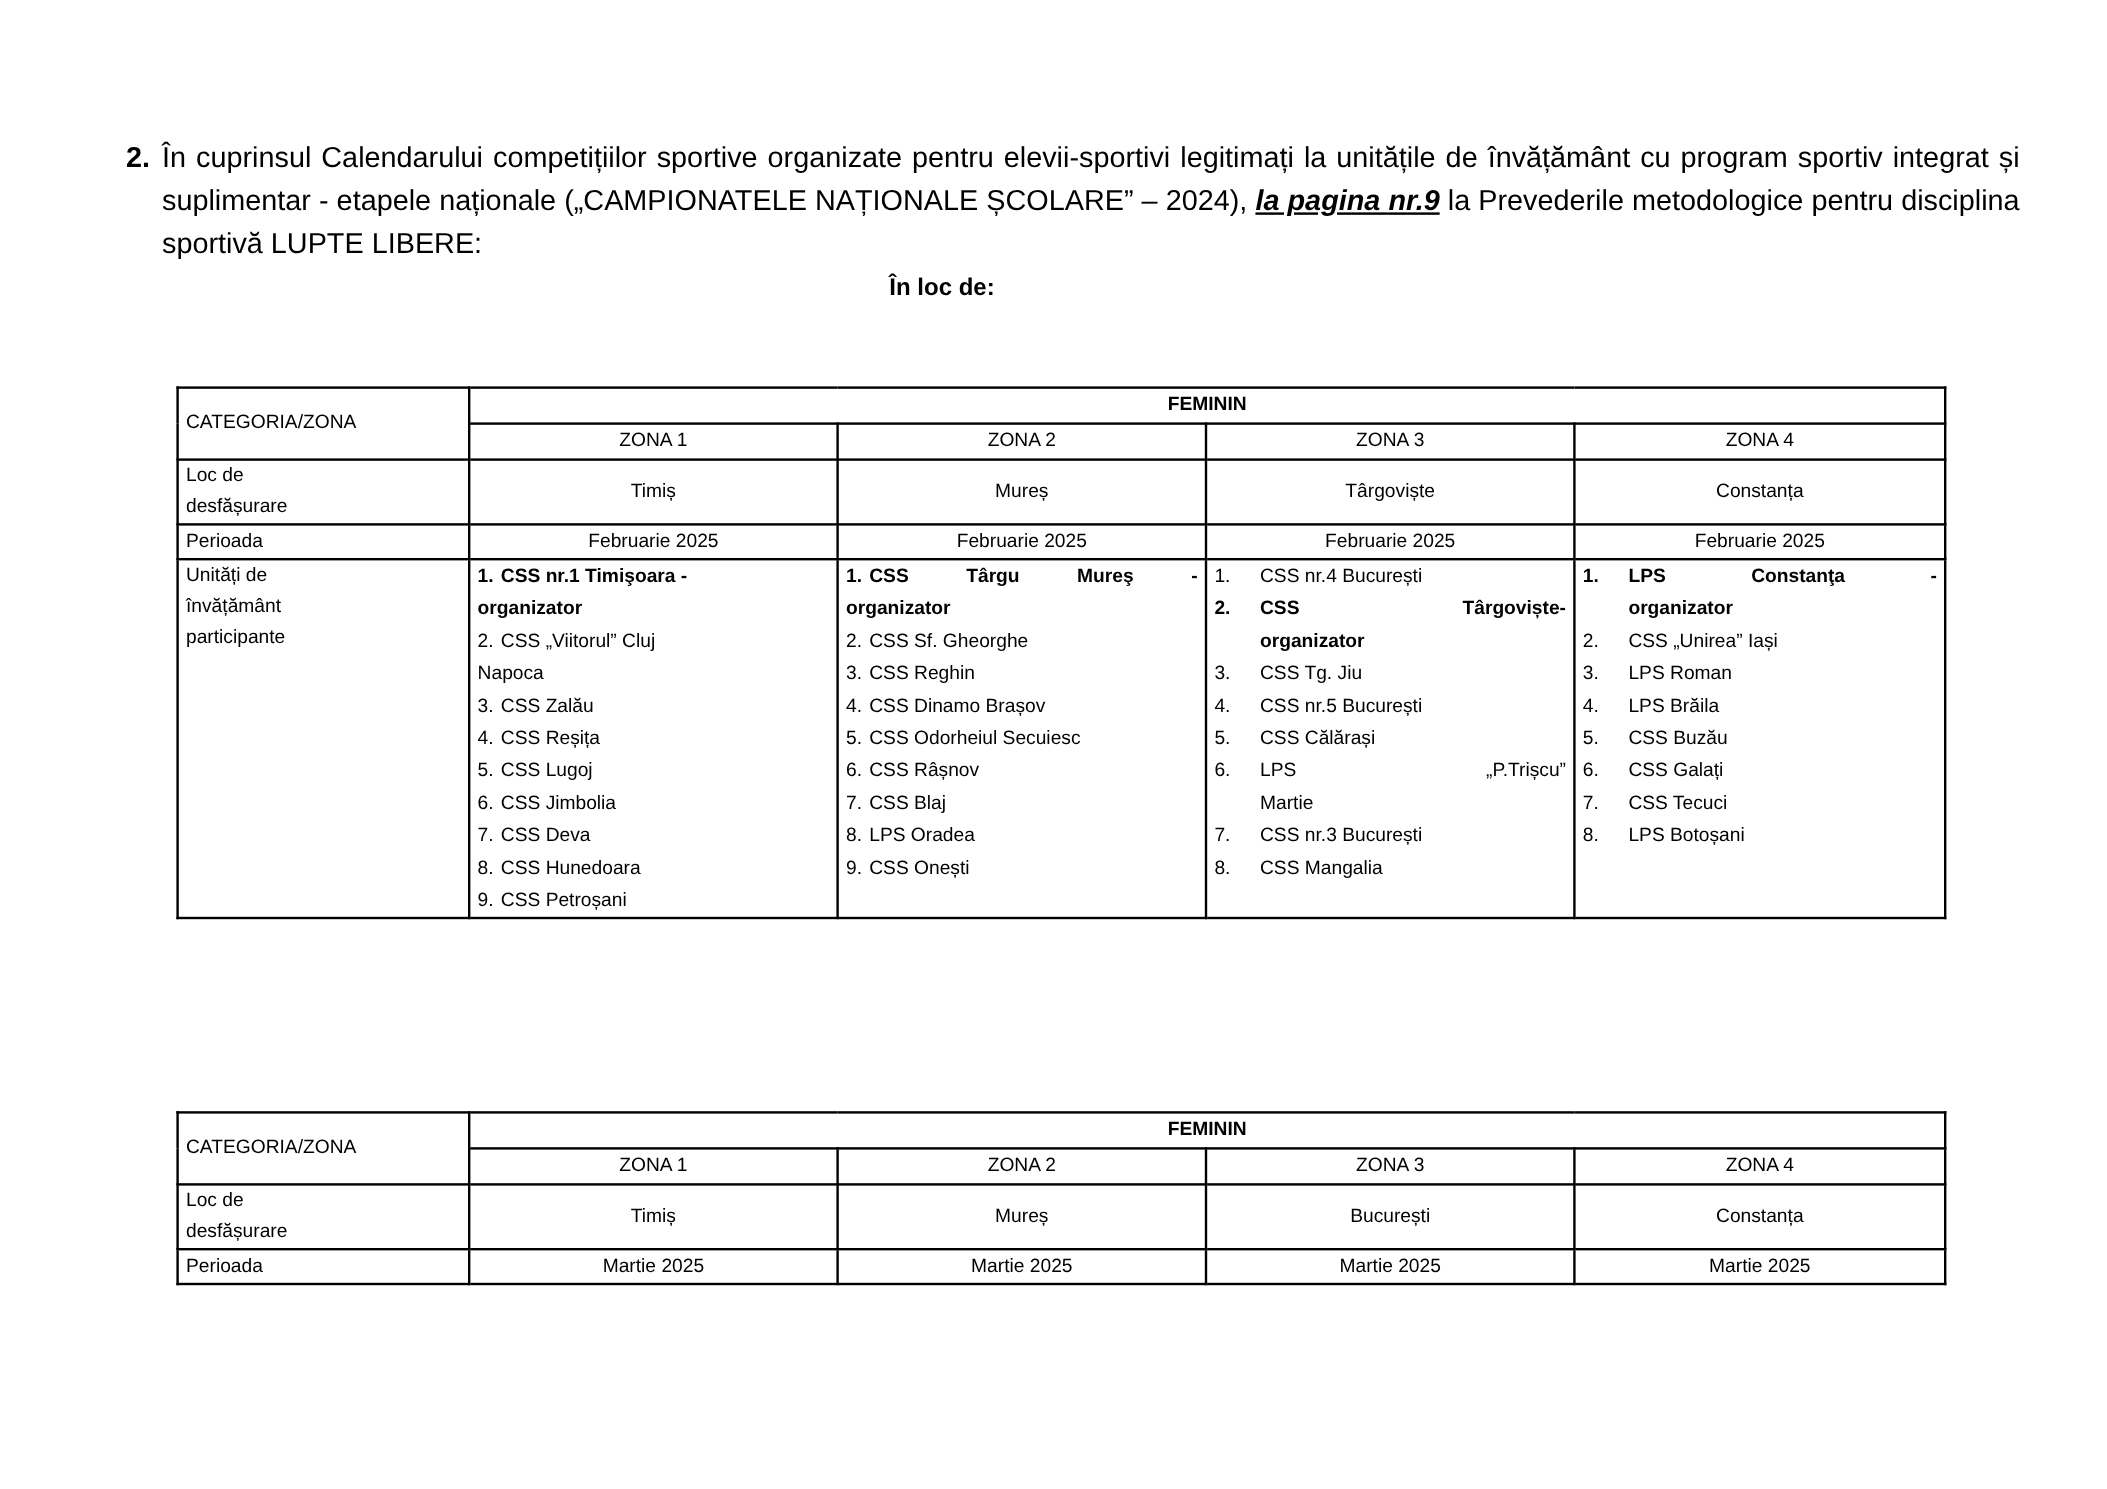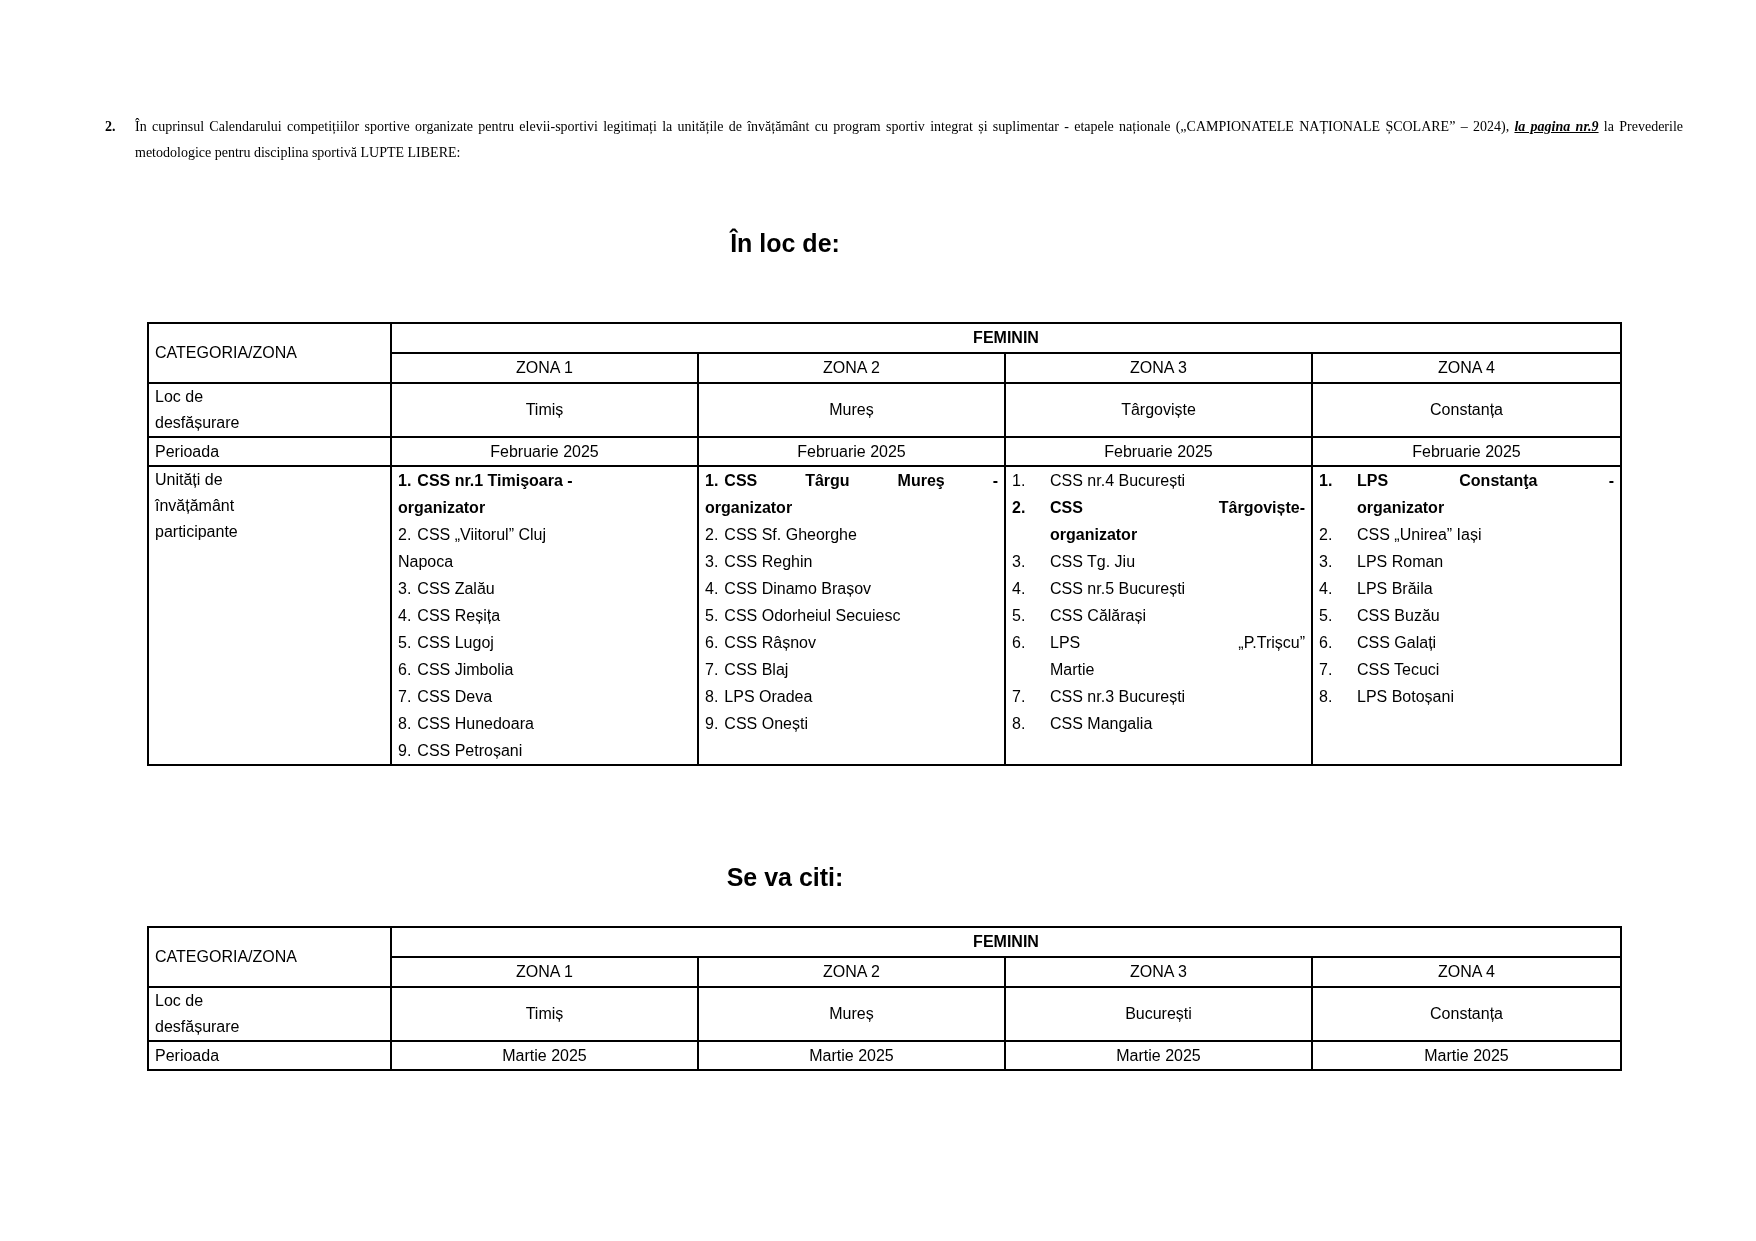--- a/index.html
+++ b/index.html
@@ -4,29 +4,29 @@
 <style>
   html,body { margin:0; padding:0; background:#fff; }
   .page {
     position:relative; width:1756px; height:1241px; background:#fff;
     font-family:"Liberation Sans","DejaVu Sans",sans-serif; color:#000;
     overflow:hidden;
   }
   
   .para {
     position:absolute; top:114px; left:105px; width:1548px;
-    font-size:14px; line-height:26px; text-align:justify;
-    padding-left:30px; text-indent:-30px;font-family:Liberation Serif, serif;
+    font-size:24px; line-height:36px; text-align:justify;
+    padding-left:30px; text-indent:-30px;
   }
   .pnum { display:inline-block; width:30px; font-weight:bold; text-indent:0; }
   .emph { font-weight:bold; font-style:italic; text-decoration:underline; }
   
   .center-h {
     position:absolute; left:0; width:1570px; text-align:center;
-    font-weight:bold; font-size:25px;
+    font-weight:bold; font-size:20px;
   }
   .h1pos { top:229px; }
   .h2pos { top:863px; }
   
   .doc-table {
     position:absolute; left:147px; border-collapse:collapse; table-layout:fixed;
     font-size:16px;
   }
   .t1 { top:322px; }
   .t2 { top:926px; }
@@ -209,21 +209,20 @@
               <div class="l1"><span class="num">7.</span><span class="txt">CSS Tecuci</span></div>
             </div>
             <div class="uli">
               <div class="l1"><span class="num">8.</span><span class="txt">LPS Botoșani</span></div>
             </div>
           </td>
       </tr>
     </tbody>
   </table>
 
-  <div class="center-h h2pos">Se va citi:</div>
 
   <table class="doc-table t2">
     <colgroup>
       <col style="width:243px">
         <col style="width:307px">
         <col style="width:307px">
         <col style="width:307px">
         <col style="width:309px">
     </colgroup>
     <tbody>

